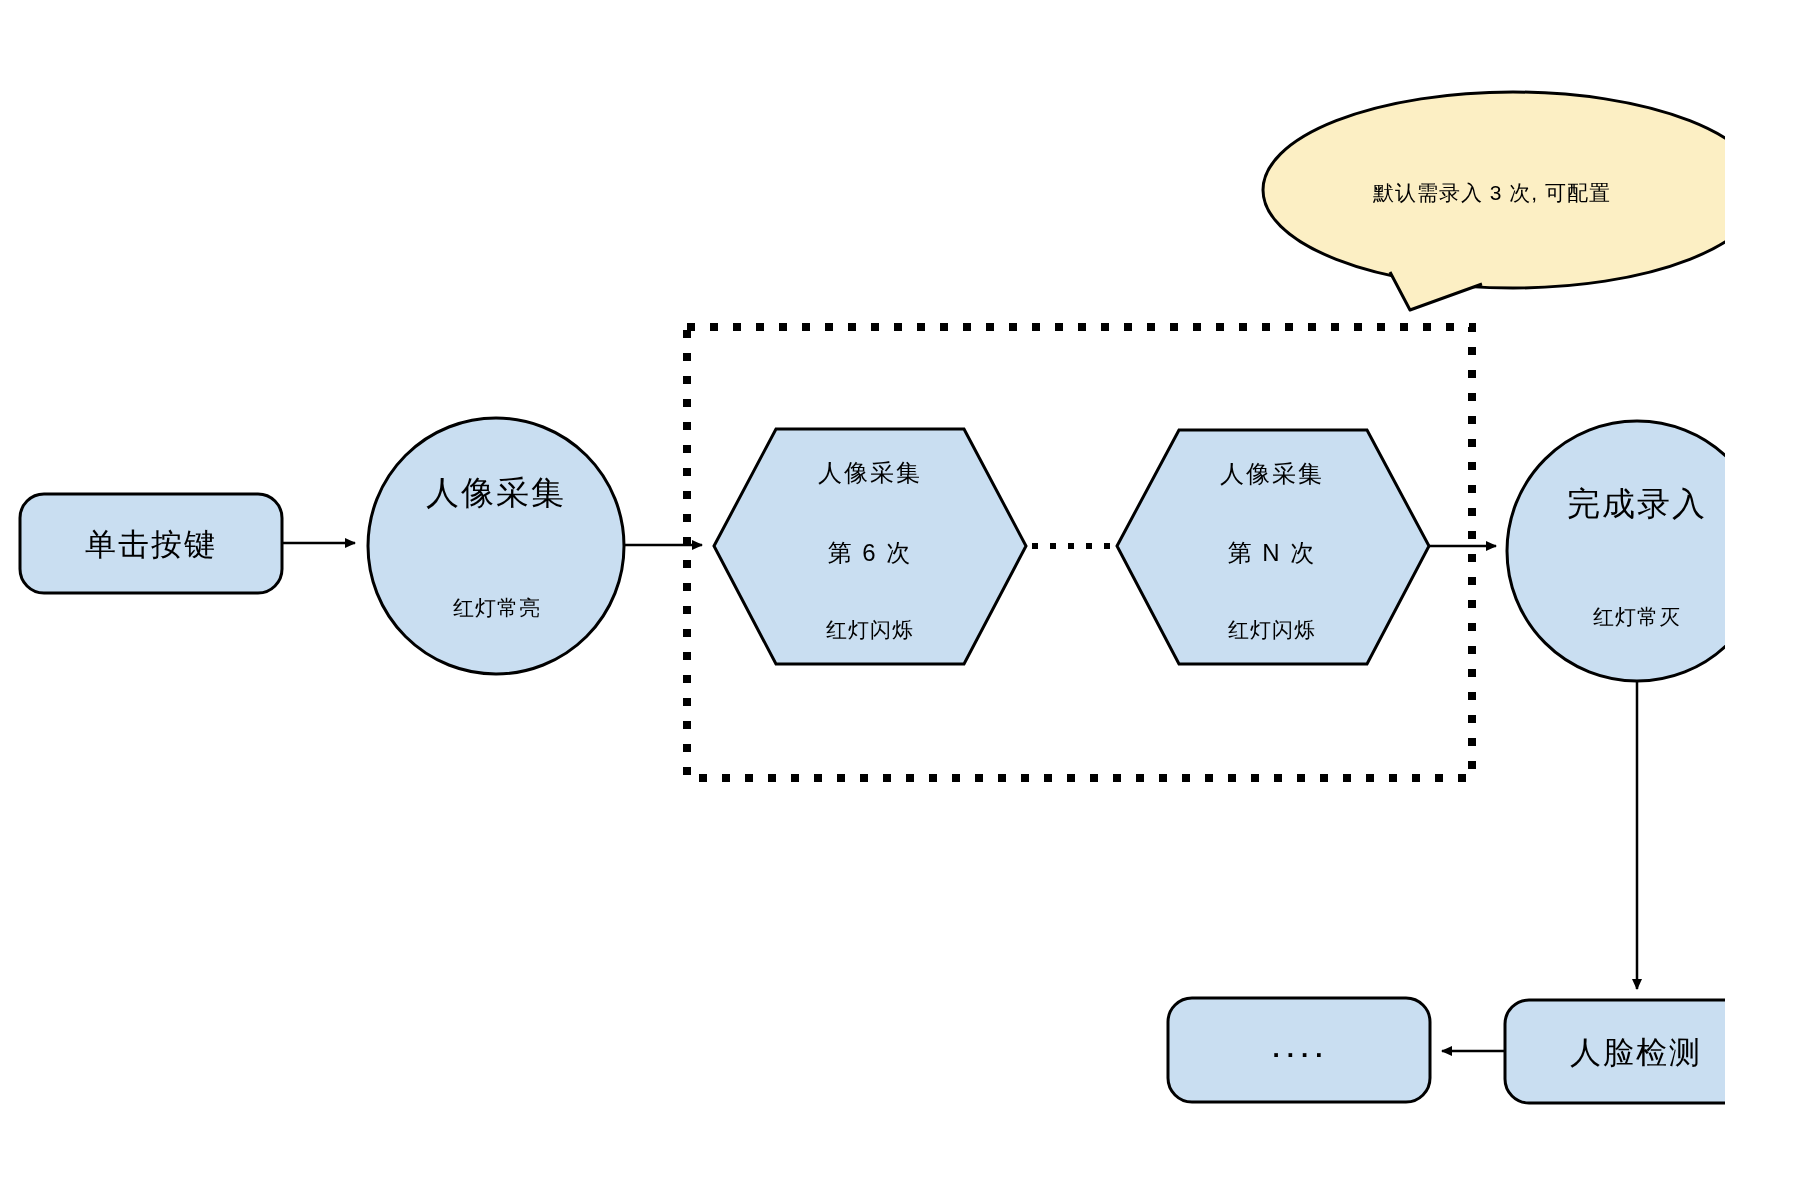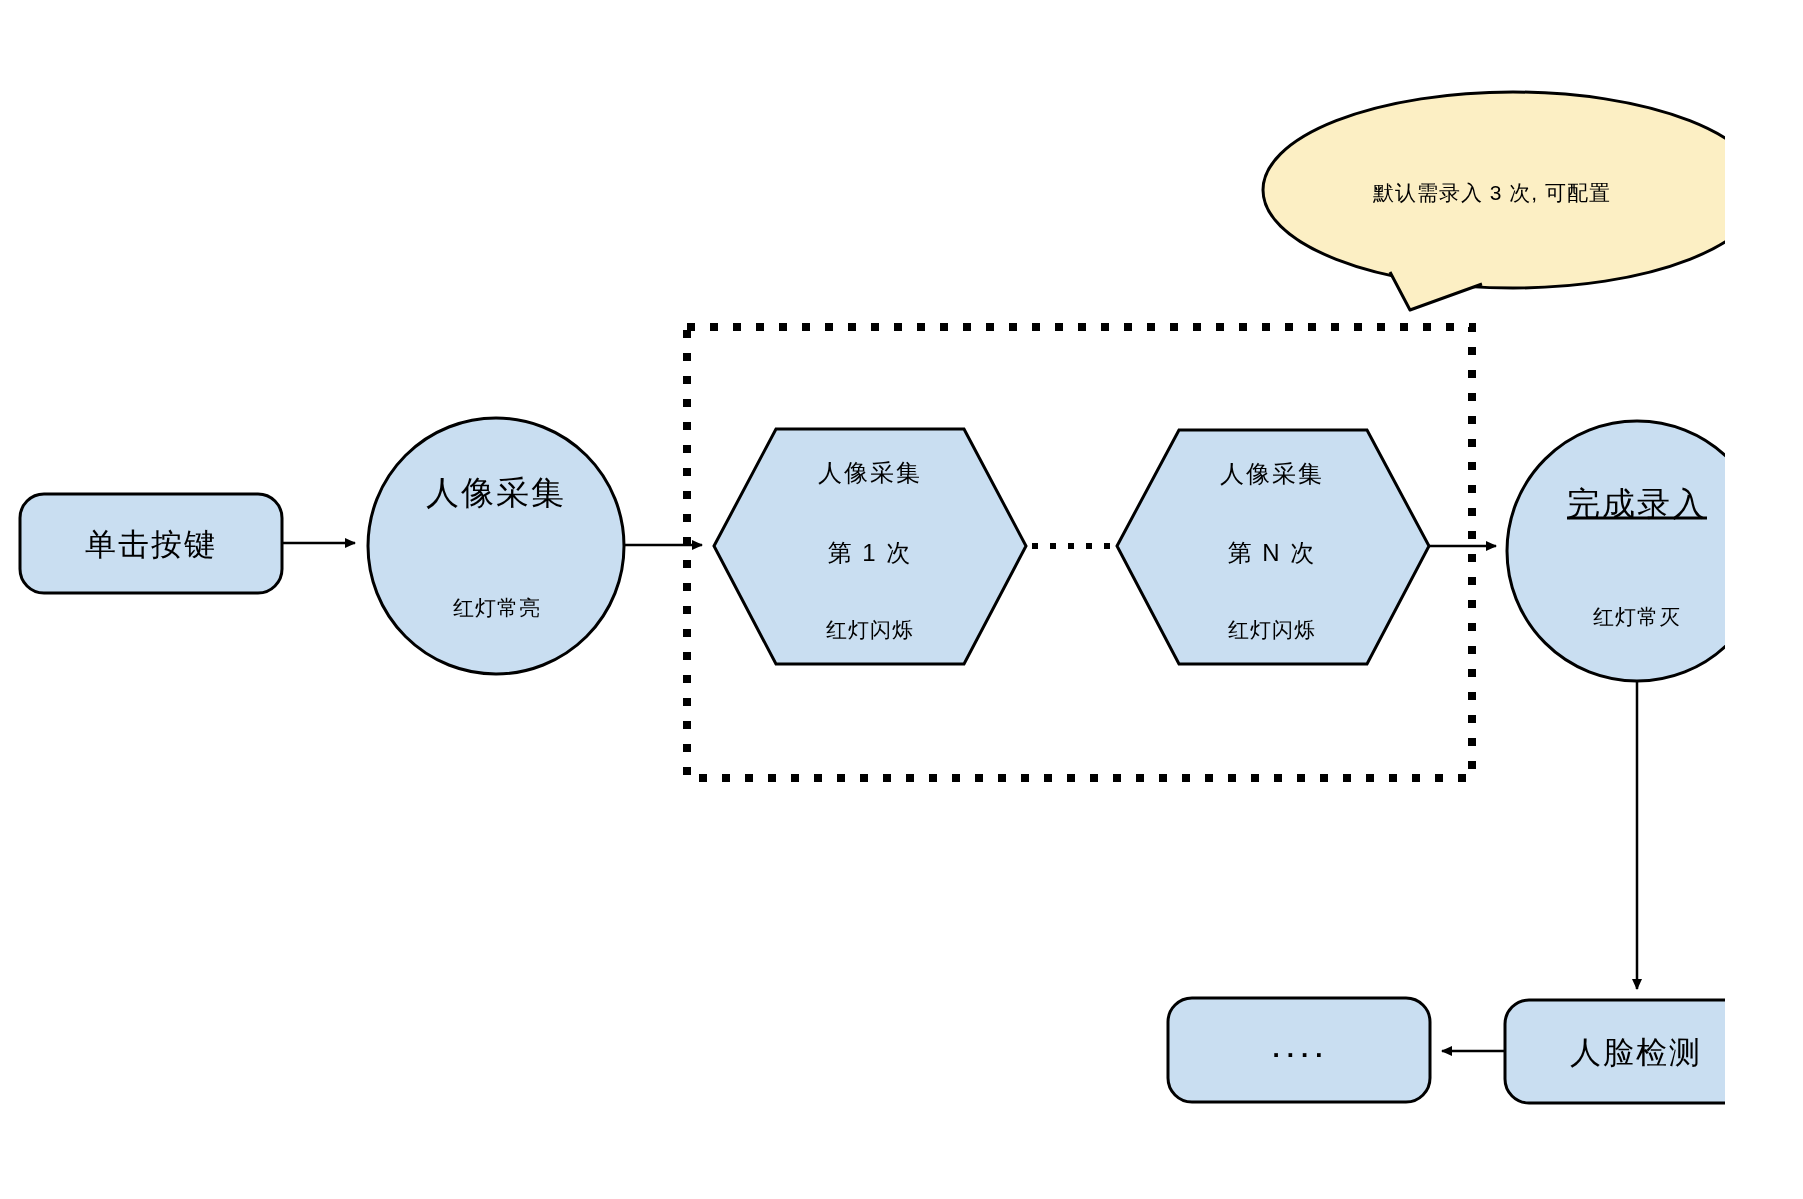--- a/index.html
+++ b/index.html
@@ -71,27 +71,27 @@
   </svg>
 
   <div class="txt callout-text" style="left:1492px;top:192px;">默认需录入 3 次, 可配置</div>
 
   <div class="txt box-label" style="left:151px;top:544px;text-align:center;">单击按键</div>
 
   <div class="txt node-title" style="left:496px;top:492px;">人像采集</div>
   <div class="txt node-sub" style="left:497px;top:607px;">红灯常亮</div>
 
   <div class="txt hex-title" style="left:870px;top:473px;">人像采集</div>
-  <div class="txt hex-title" style="left:870px;top:553px;">第 1 次</div>
+  <div class="txt hex-title" style="left:870px;top:553px;">第 6 次</div>
   <div class="txt node-sub" style="left:870px;top:629px;">红灯闪烁</div>
 
   <div class="txt hex-title" style="left:1272px;top:474px;">人像采集</div>
   <div class="txt hex-title" style="left:1272px;top:553px;">第 N 次</div>
   <div class="txt node-sub" style="left:1272px;top:629px;">红灯闪烁</div>
 
-  <div class="txt node-title" style="left:1637px;top:503px;text-decoration:underline;">完成录入</div>
+  <div class="txt node-title" style="left:1637px;top:503px;">完成录入</div>
   <div class="txt node-sub" style="left:1637px;top:616px;">红灯常灭</div>
 
   <div class="txt box-label" style="left:1636px;top:1052px;">人脸检测</div>
 
   <div class="txt dots-label" style="left:1301px;top:1048px;">....</div>
 
 </div>
 
 </body></html>

